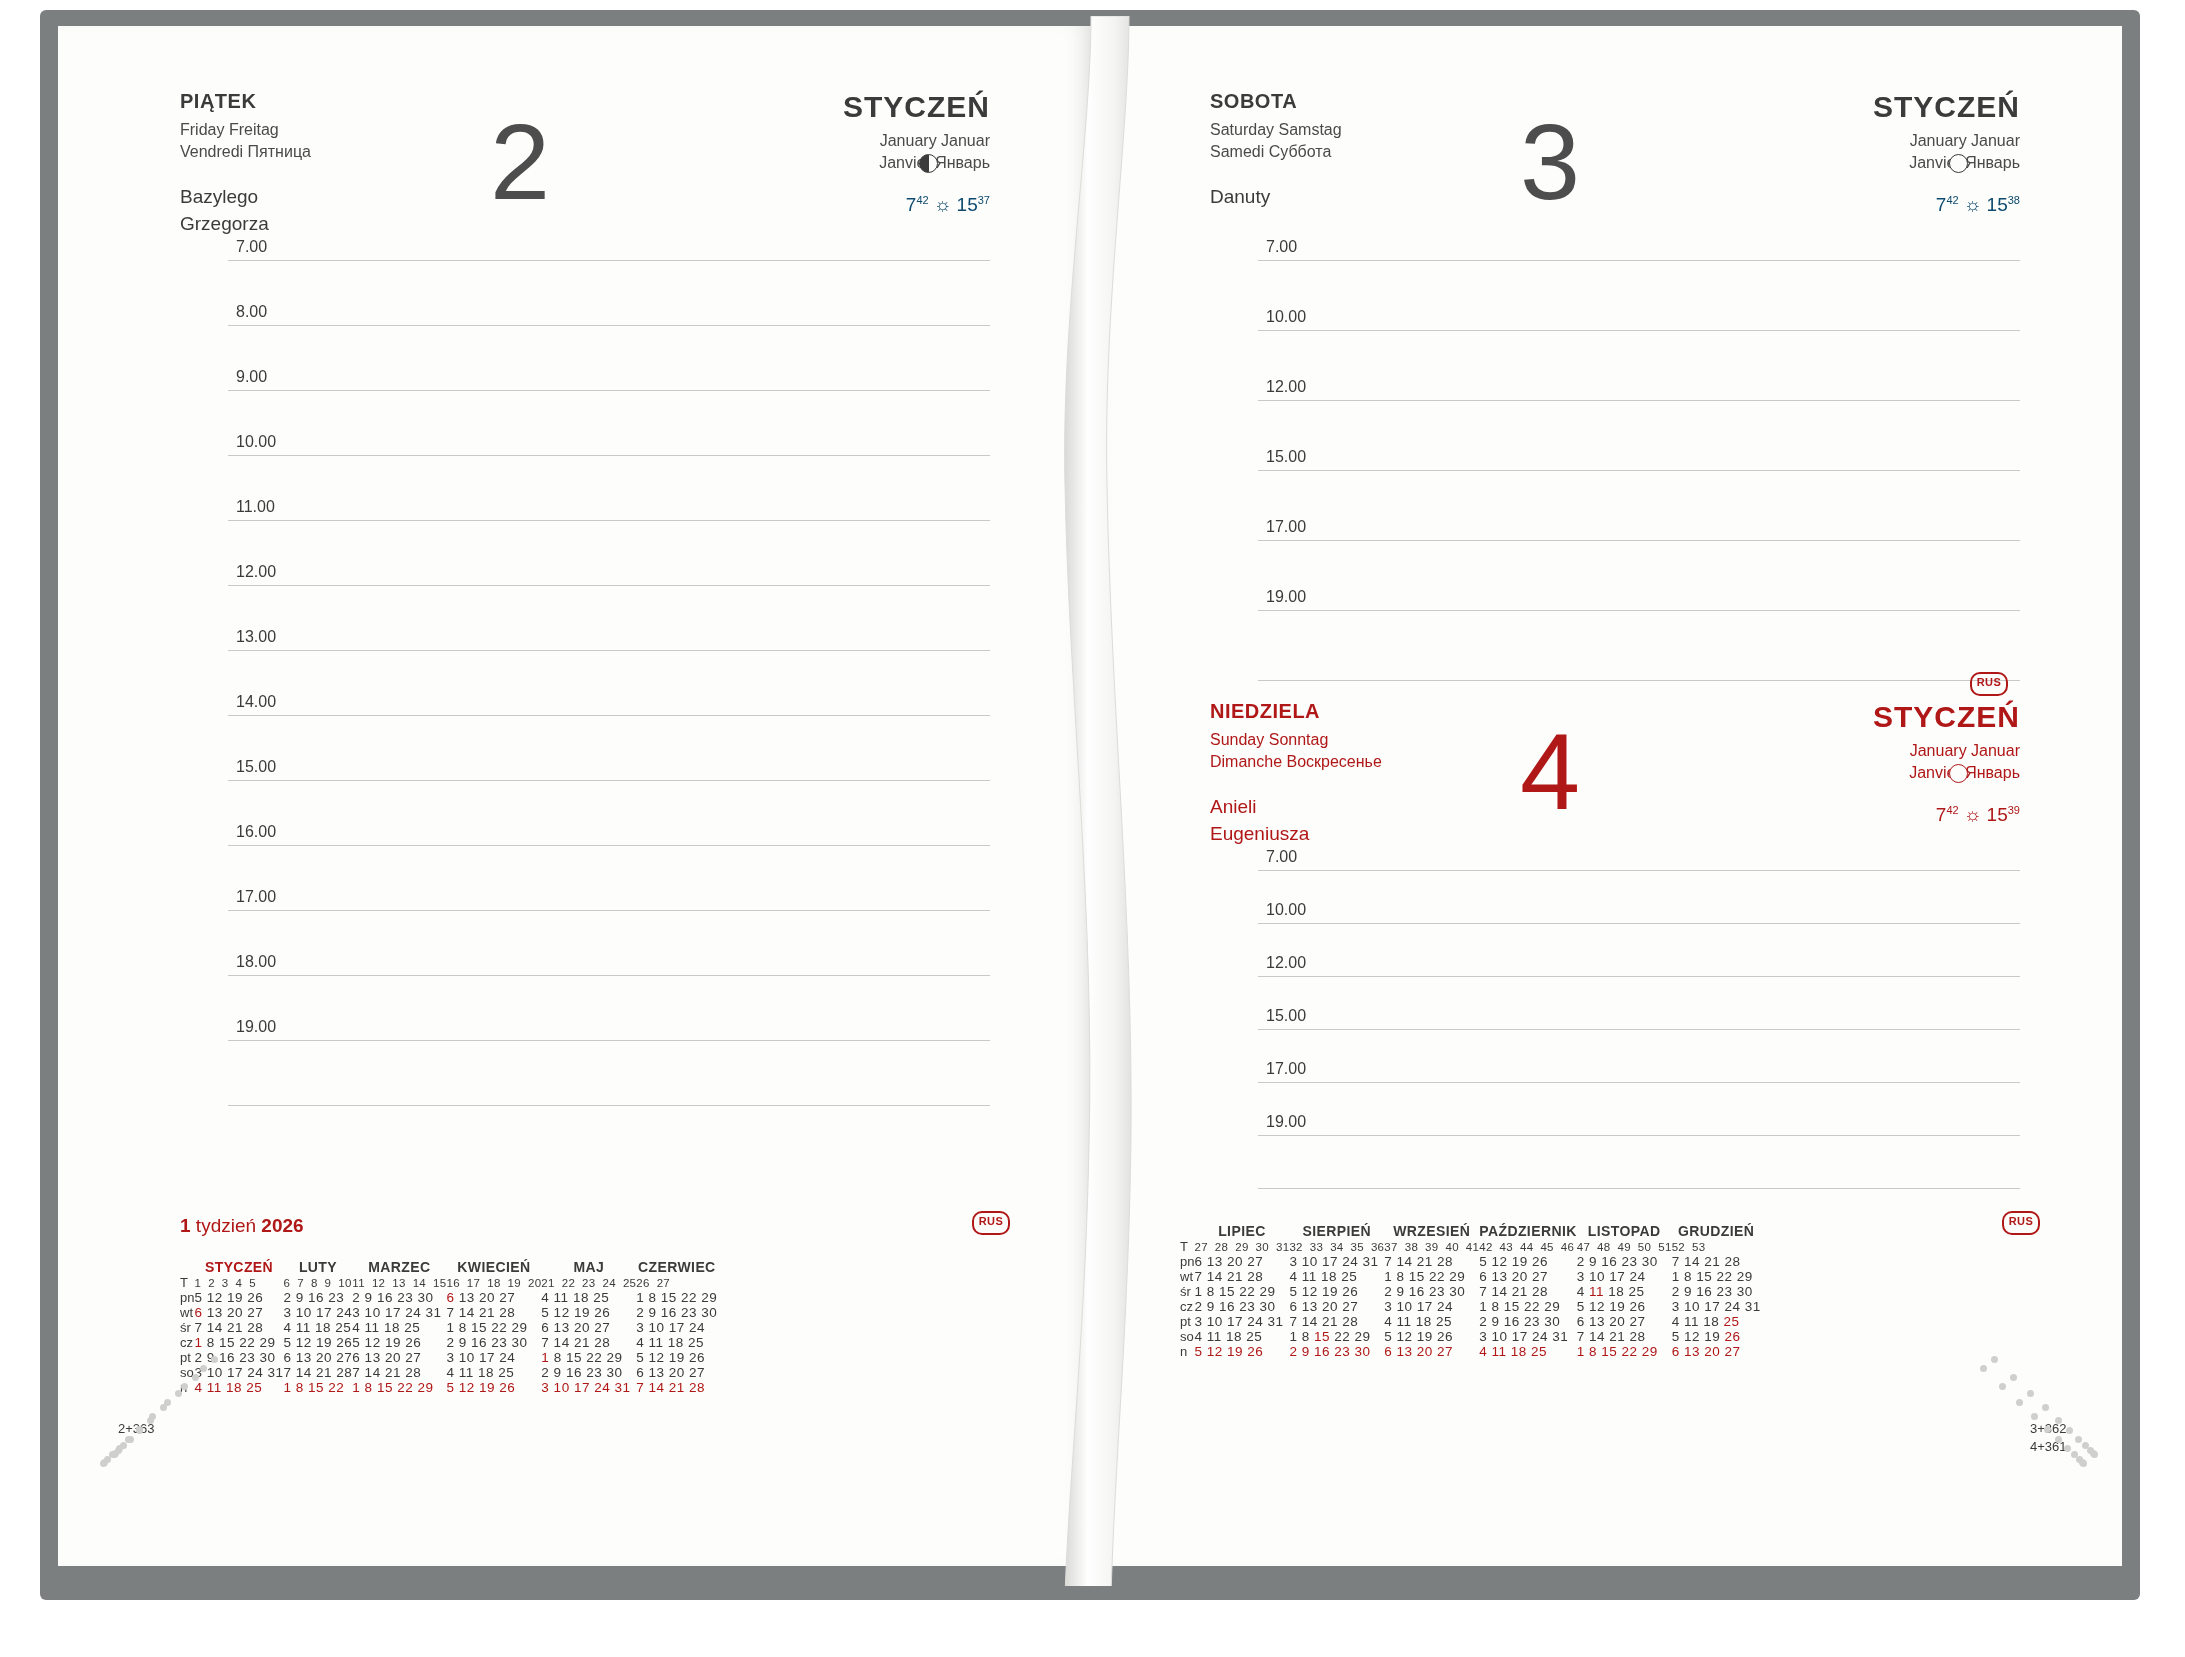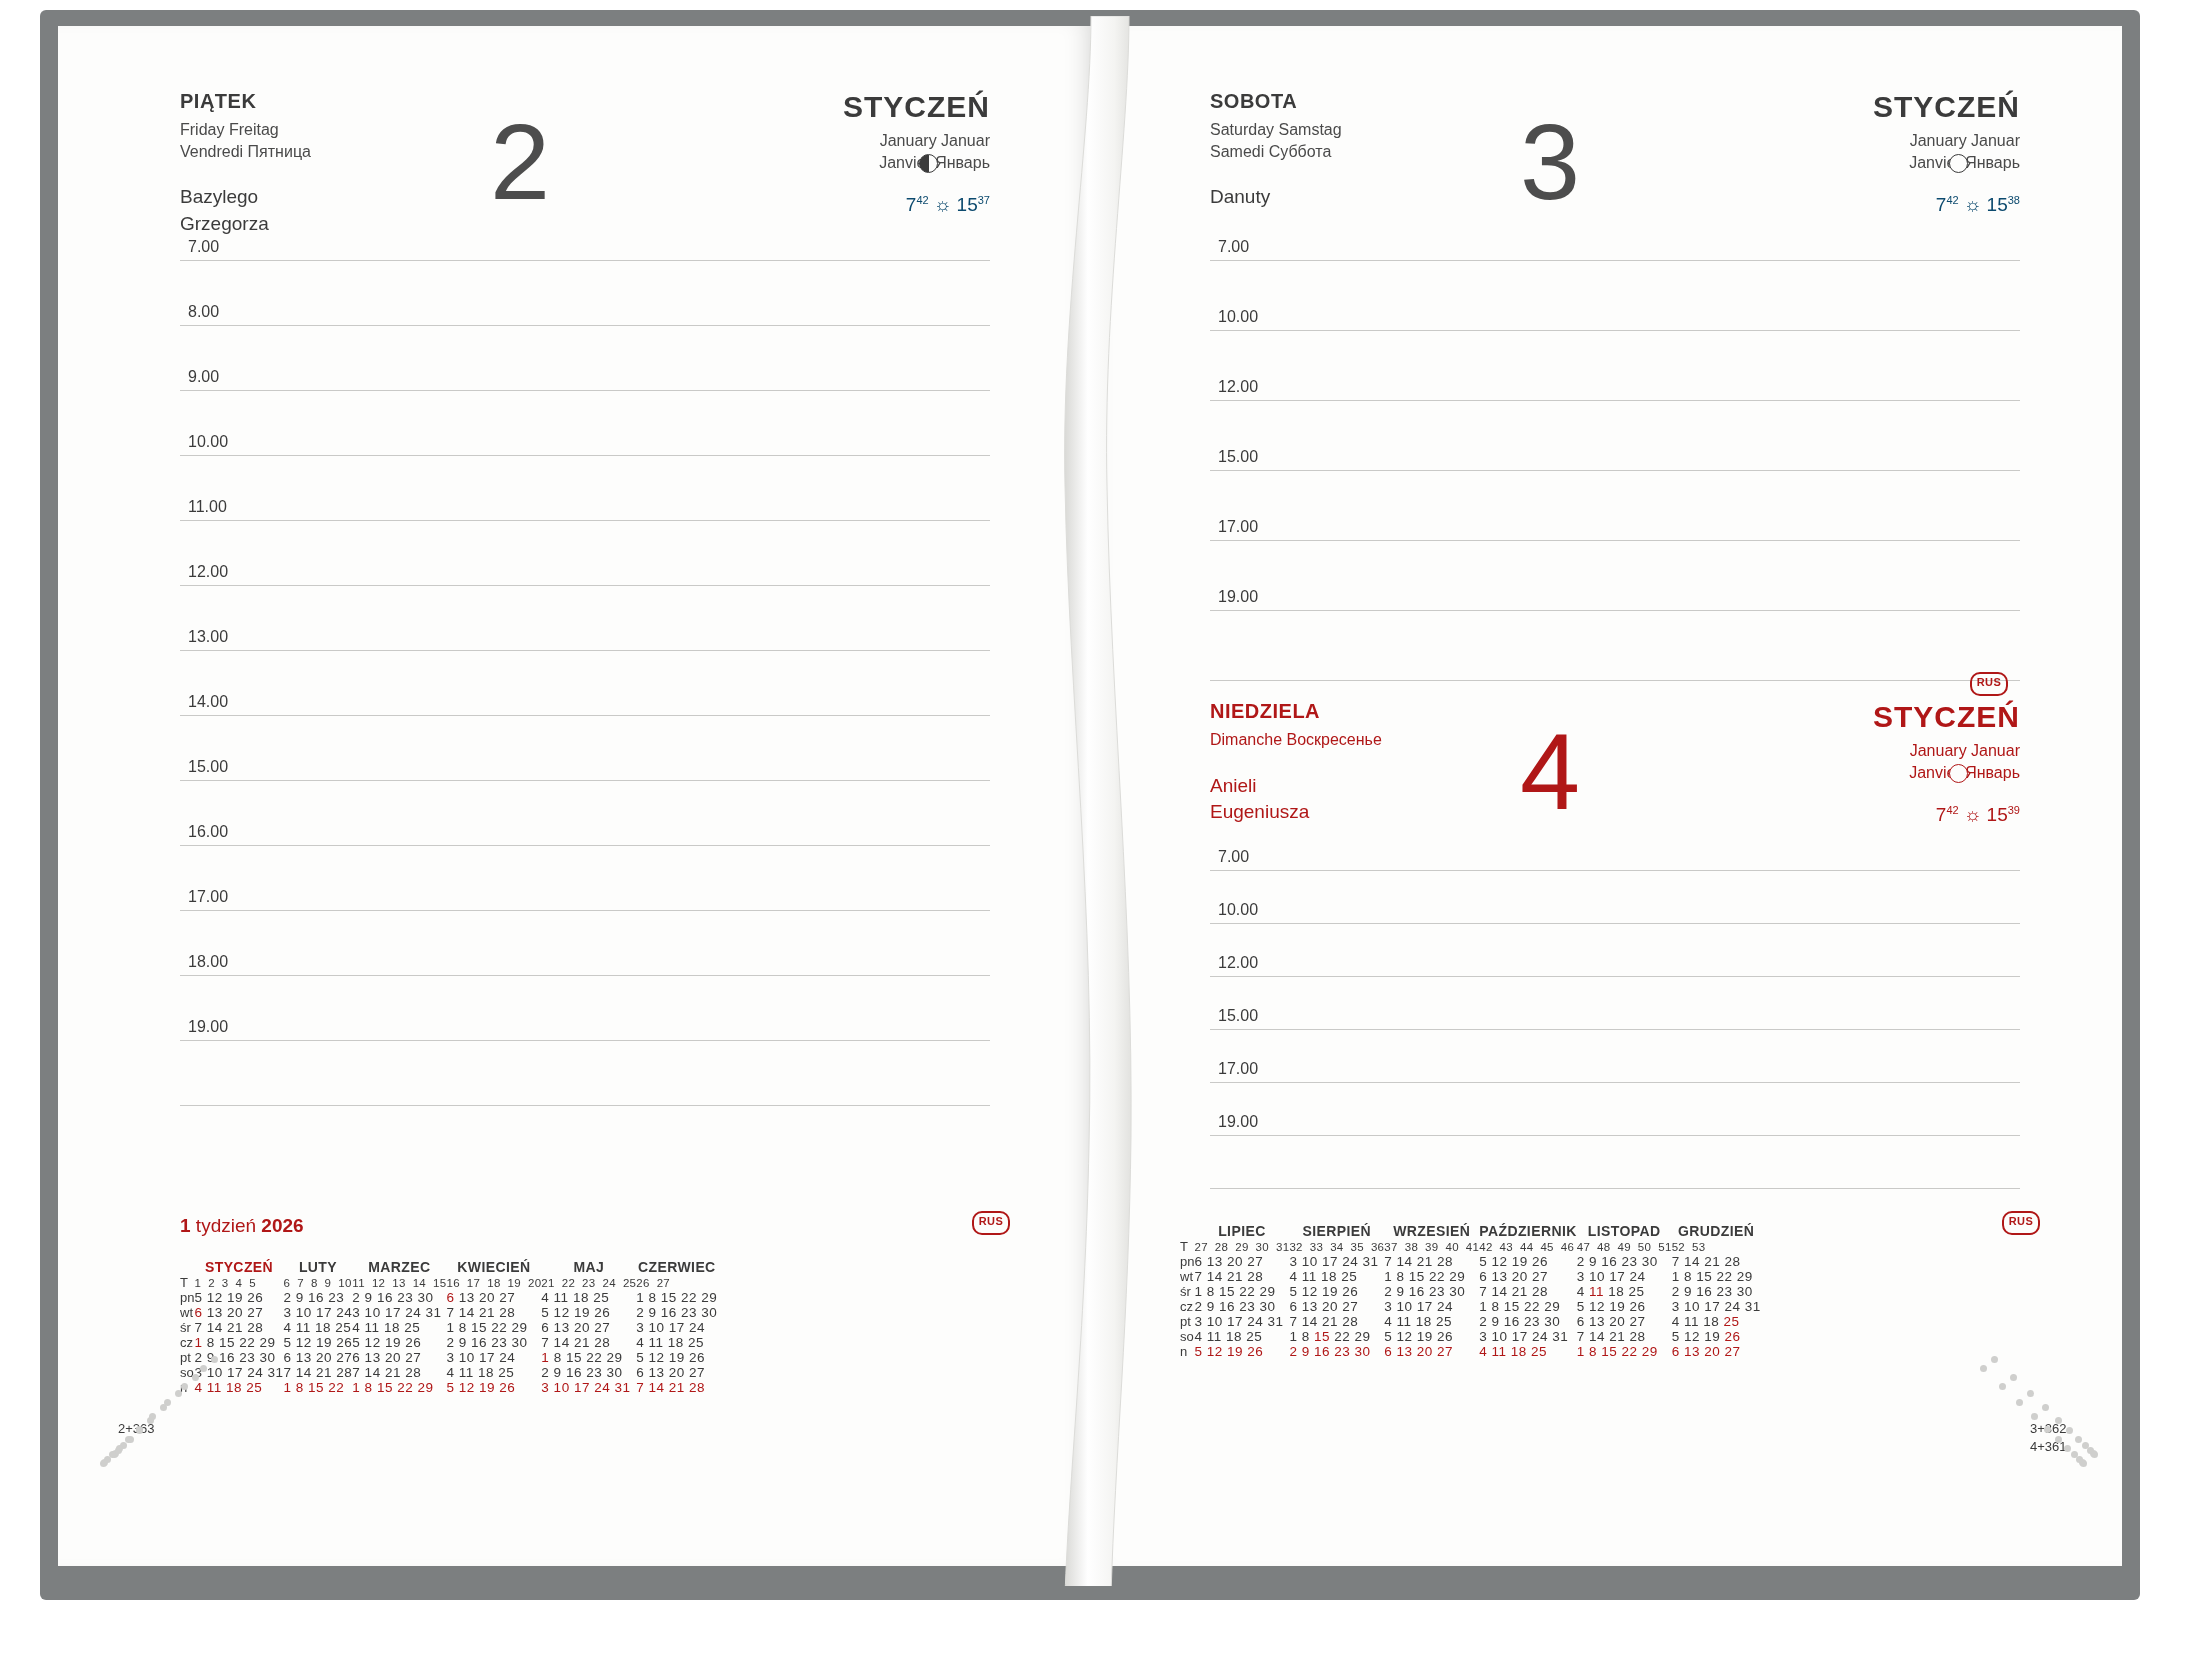--- a/index.html
+++ b/index.html
@@ -31,21 +31,21 @@
   .month-name{font-size:30px;font-weight:bold;letter-spacing:1px;color:#3b3b3b;}
   .month-sub{font-size:16px;color:#4a4a4a;line-height:1.35;margin-top:6px;}
   .bignum{position:absolute;top:18px;font-size:108px;font-weight:300;color:#4d4d4d;line-height:1;}
   .suninfo{position:absolute;right:0;top:104px;text-align:right;font-size:19px;color:#0c4a6e;white-space:nowrap;}
   .suninfo sup{font-size:11px;}
   .moon{position:absolute;right:52px;top:64px;width:17px;height:17px;border-radius:50%;border:1.6px solid #3b3b3b;}
   .moon.half{background:linear-gradient(90deg,#3b3b3b 50%,#fdfdfc 50%);}
   .moon.new{background:#fdfdfc;}
 
   
-  .hours{position:relative;}
+  .hours{position:relative;margin-left:48px;}
   .hrow{position:relative;border-top:1px solid #c9c9c7;}
   .hlabel{position:absolute;left:8px;top:-23px;font-size:16px;color:#3b3b3b;}
 
   
   .red .dow,.red .month-name,.red .bignum,.red .names,.red .suninfo{color:#b01717;}
   .red .dow-sub,.red .month-sub{color:#b01717;}
   .red .moon{border-color:#b01717;}
   .rus{position:absolute;width:34px;height:20px;border:2px solid #b01717;border-radius:10px;
       color:#b01717;font-size:11px;font-weight:bold;text-align:center;line-height:17px;letter-spacing:.5px;}
 
@@ -292,20 +292,21 @@
         </div>
         <div style="border-top: 1px solid rgb(201, 201, 199);"></div>
       </div>
   </div>
 
   <div class="day red" style="left:1210px;top:700px;width:810px;">
     <div class="rus" style="left:760px;top:-28px;">RUS</div>
     <div class="day-head">
       <div class="dow">NIEDZIELA</div>
       <div class="dow-sub">
+        <div>Sunday  Sonntag</div>
         <div>Dimanche  Воскресенье</div>
       </div>
       <div class="names">
         <div>Anieli</div>
         <div>Eugeniusza</div>
       </div>
       <div class="month">
         <div class="month-name">STYCZEŃ</div>
         <div class="month-sub">
           <div>January  Januar</div>

